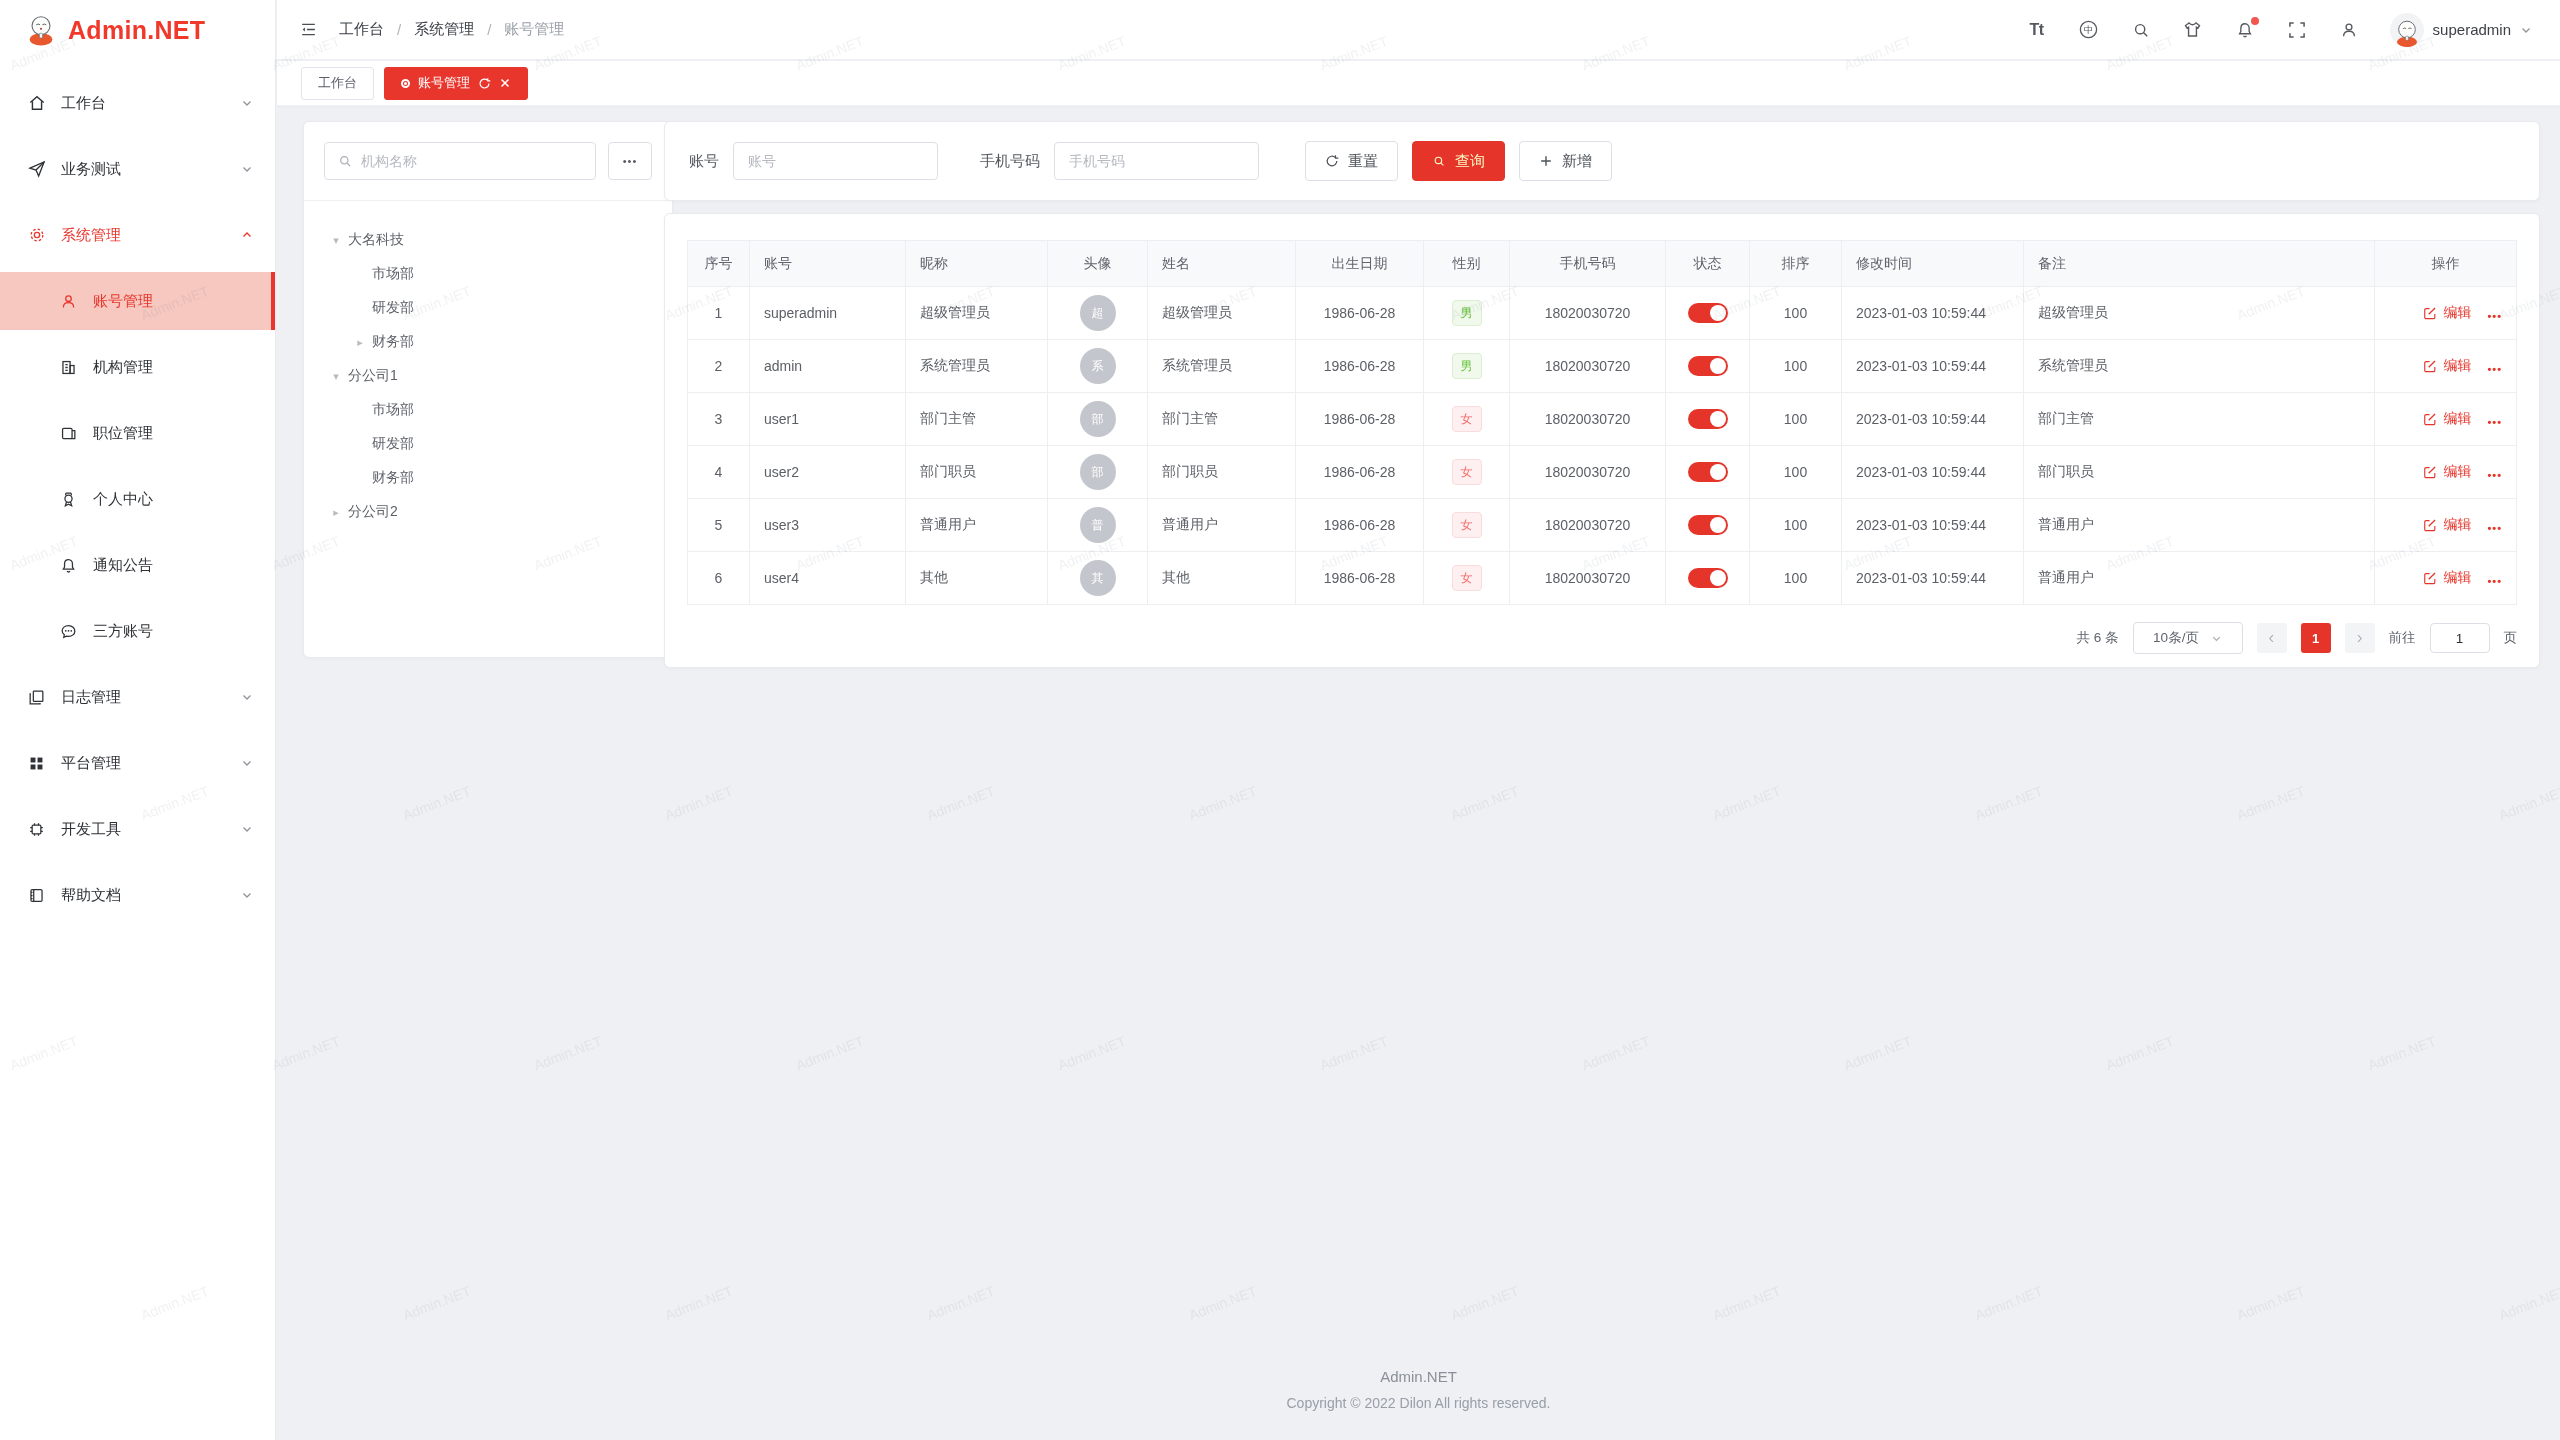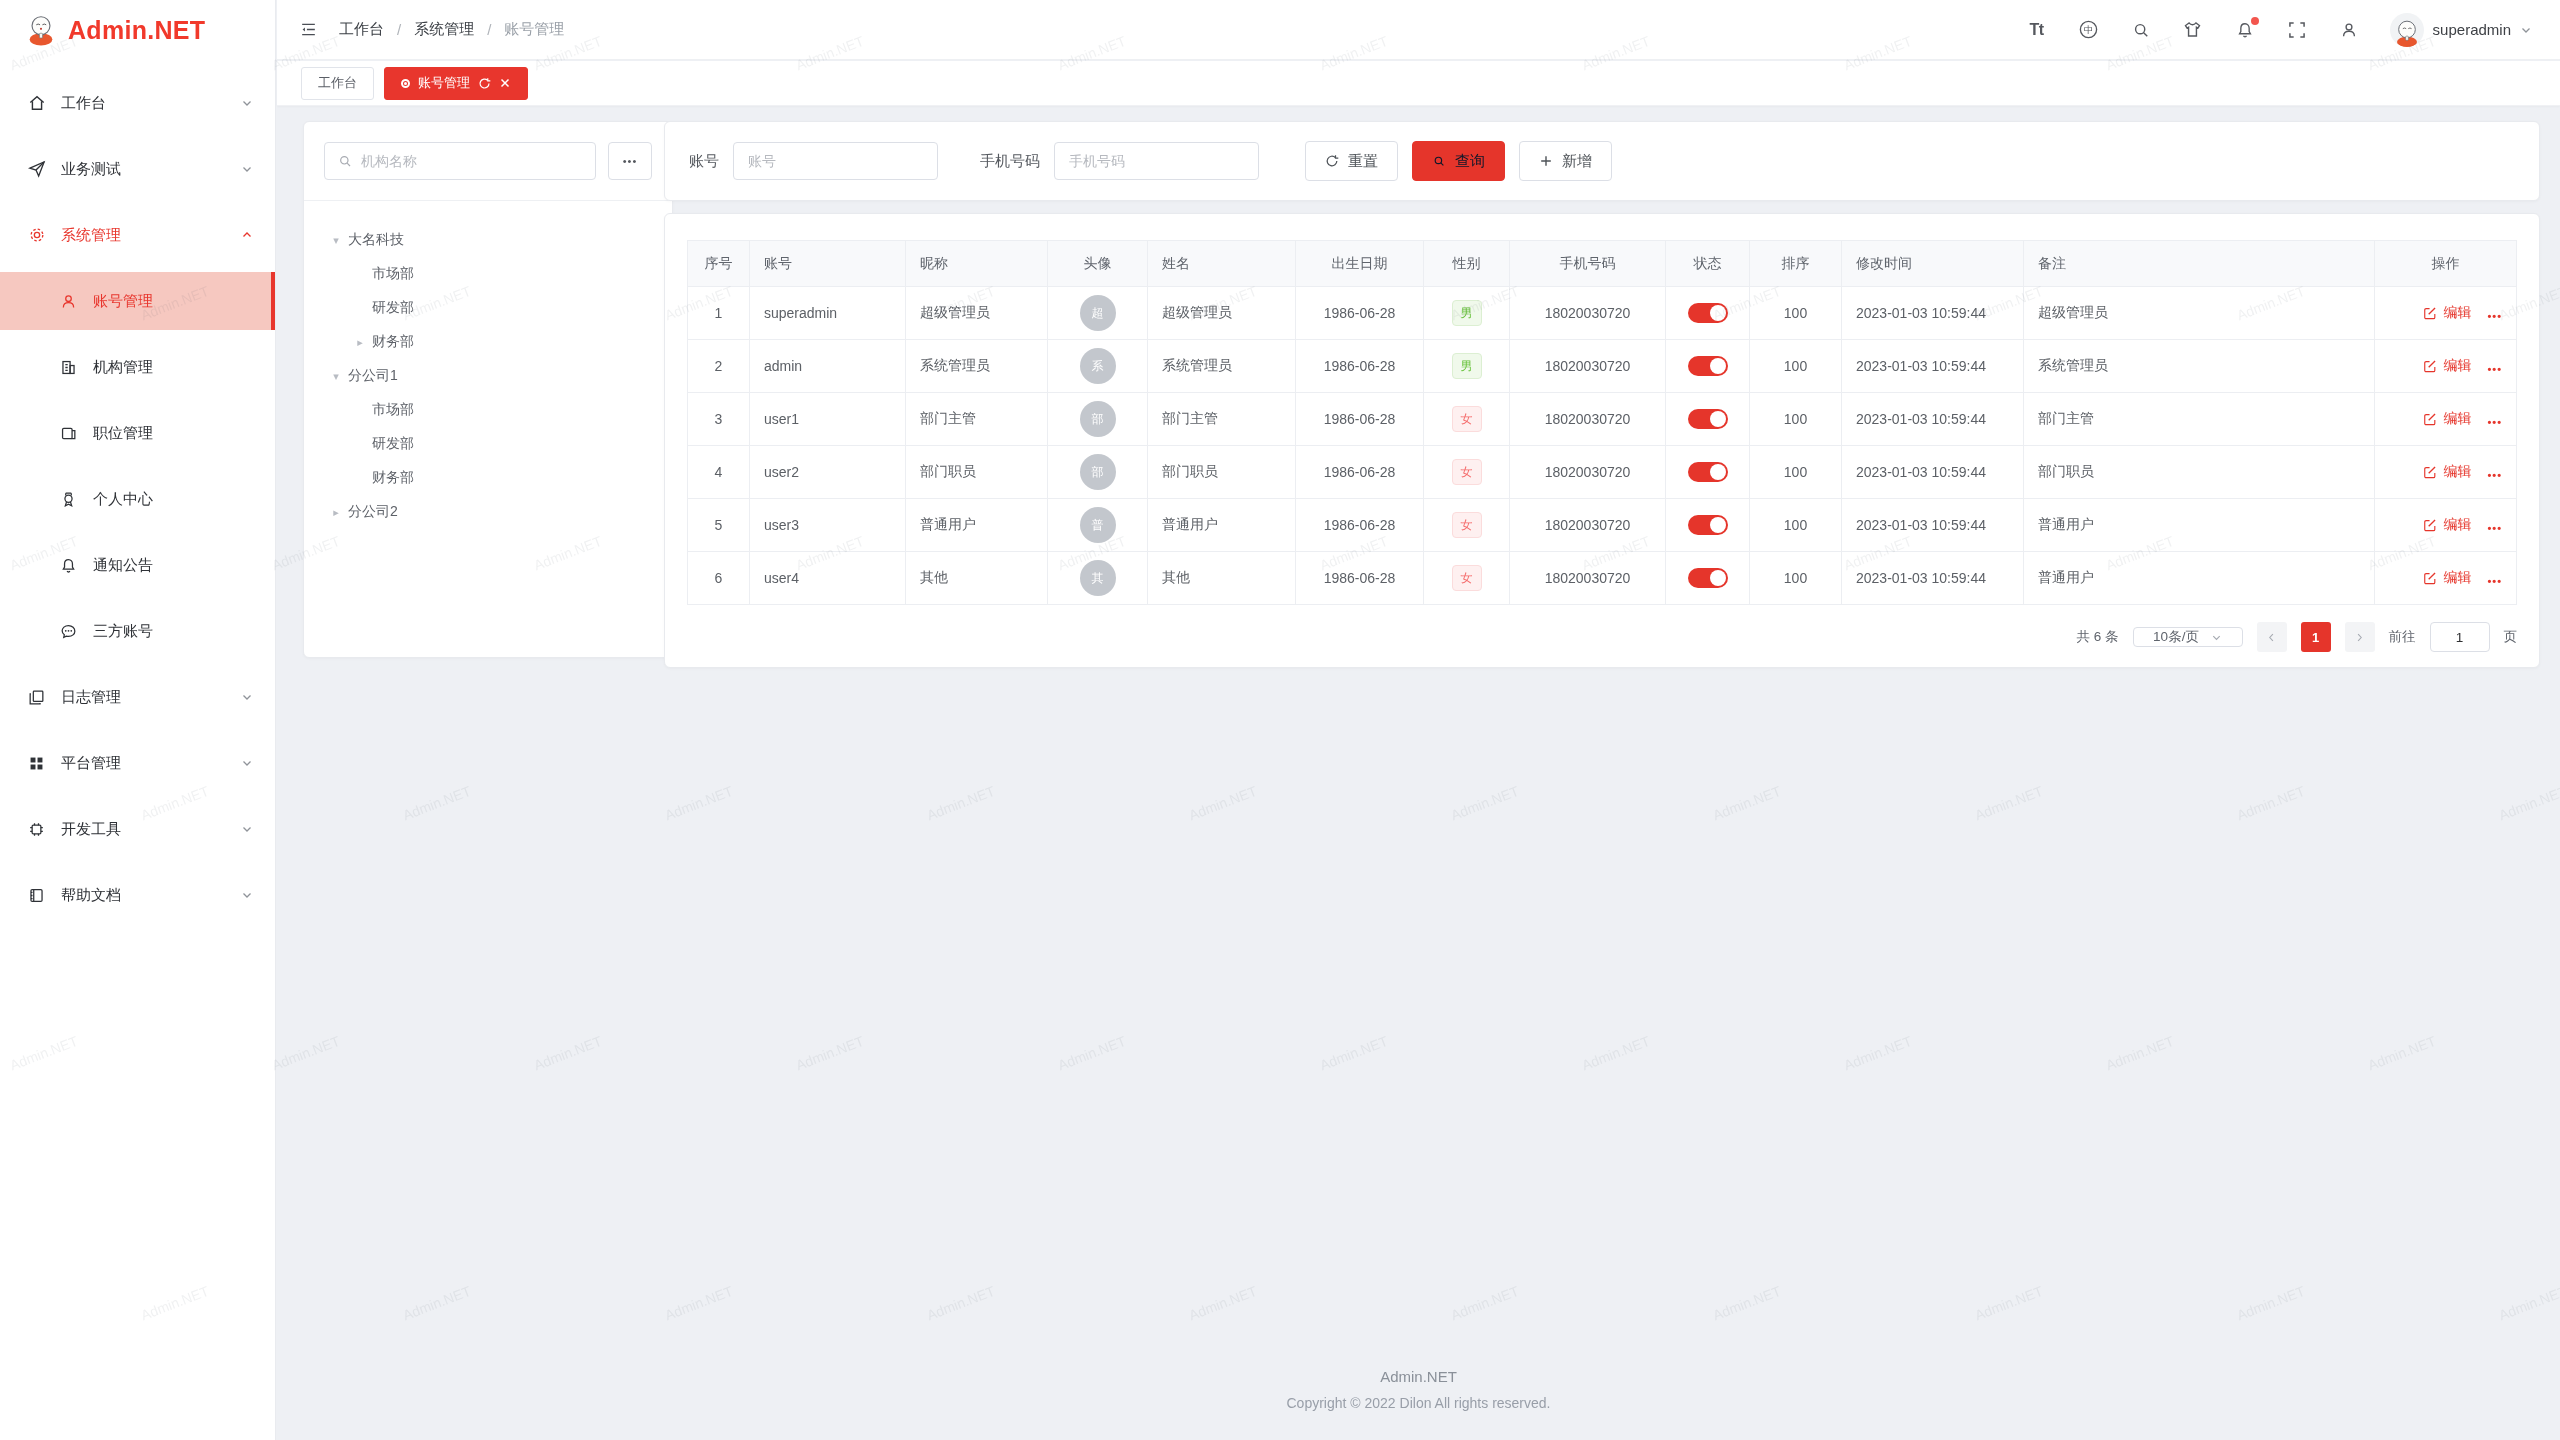--- a/index.html
+++ b/index.html
@@ -63,42 +63,42 @@
   .t-node .caret { width:24px; text-align:center; color:#b8bcc3; font-size:11px; flex:none; }
   .lv1 { margin-left:24px; }
 
   
   .f-label { font-size:15px; color:#55595f; margin-right:14px; }
   .f-input { width:205px; height:38px; border:1px solid #dcdfe6; border-radius:4px; padding:0 14px; font-size:14px; color:#303133; font-family:inherit; outline:none; }
   .f-input::placeholder { color:#b6b9bf; }
   .gap40 { width:42px; } .gap46 { width:46px; } .gap12 { width:14px; }
   .btn { height:40px; padding:0 19px; border-radius:4px; border:1px solid #dcdfe6; background:#fff; color:#4e5358; font-size:15px; display:inline-flex; align-items:center; gap:9px; cursor:pointer; font-family:inherit; }
   .btn .bic { display:inline-flex; }
-  .btn.primary { background:#e5352b; border-color:#e5352b; color:#0f172a; }
+  .btn.primary { background:#e5352b; border-color:#e5352b; color:#fef9c3; }
 
   
   .grid { width:100%; border-collapse:collapse; table-layout:fixed; font-size:14px; color:#5c6066; }
   .grid th, .grid td { border:1px solid #eceef2; padding:0 14px; overflow:hidden; white-space:nowrap; }
   .grid th { background:#f8f9fb; color:#5f646c; font-weight:400; height:46px; text-align:left; }
   .grid td { height:53px; background:#fff; }
   .c { text-align:center; }
   .grid th.c { text-align:center; }
   .avatar { display:inline-flex; width:36px; height:36px; border-radius:50%; background:#c3c7cd; color:#fff; font-size:12px; align-items:center; justify-content:center; }
   .tag { display:inline-block; padding:6px 8px; border-radius:4px; font-size:12px; line-height:1; }
   .tag.g { background:#f0f9eb; border:1px solid #dcefd2; color:#67c23a; }
   .tag.r { background:#fef0f0; border:1px solid #fbdcdc; color:#f56c6c; }
   .switch { display:inline-block; width:40px; height:20px; border-radius:10px; background:#e5352b; position:relative; vertical-align:middle; cursor:pointer; }
   .switch .knob { position:absolute; right:2px; top:2px; width:16px; height:16px; border-radius:50%; background:#fff; }
   .ops { text-align:right; color:#e5352b; }
   .op-edit { display:inline-flex; align-items:center; gap:6px; cursor:pointer; color:#e5352b; }
   .op-more { margin-left:16px; letter-spacing:1px; font-weight:bold; font-size:11px; cursor:pointer; color:#e5352b; }
 
   
   .pager { display:flex; justify-content:flex-end; align-items:center; margin-top:17px; gap:14px; font-size:13.5px; color:#5f646c; }
-  .psel { width:110px; height:20px; border:1px solid #dcdfe6; border-radius:4px; background:#fff; display:flex; align-items:center; justify-content:center; gap:12px; color:#5f646c; cursor:pointer; }
+  .psel { width:110px; height:32px; border:1px solid #dcdfe6; border-radius:4px; background:#fff; display:flex; align-items:center; justify-content:center; gap:12px; color:#5f646c; cursor:pointer; }
   .psel .pschev { color:#a6aab1; display:inline-flex; }
   .pbtn { width:30px; height:30px; border-radius:3px; background:#f3f4f6; display:flex; align-items:center; justify-content:center; color:#a6aab1; cursor:pointer; }
   .pcur { width:30px; height:30px; border-radius:3px; background:#e5352b; color:#fff; display:flex; align-items:center; justify-content:center; font-weight:bold; font-size:13px; cursor:pointer; }
   .pgoto-input { width:60px; height:30px; border:1px solid #dcdfe6; border-radius:4px; text-align:center; font-size:13.5px; color:#303133; outline:none; font-family:inherit; }
 
   
   .footer { position:absolute; left:277px; right:0; top:1368px; text-align:center; z-index:1; }
   .f1 { font-size:15px; color:#8a9099; }
   .f2 { font-size:14px; color:#989ea8; margin-top:10px; }
 

